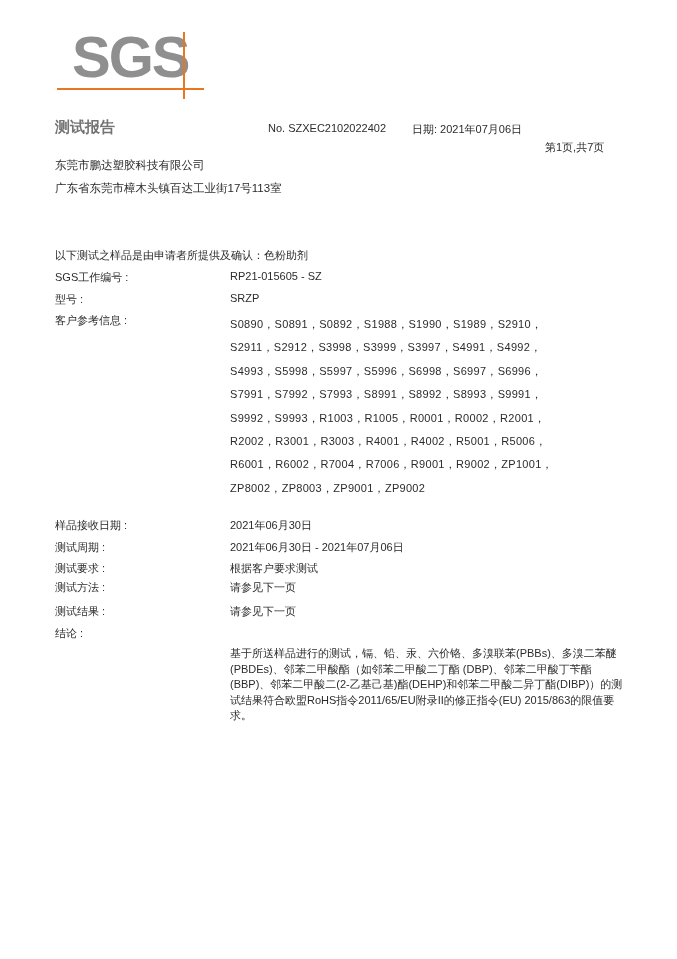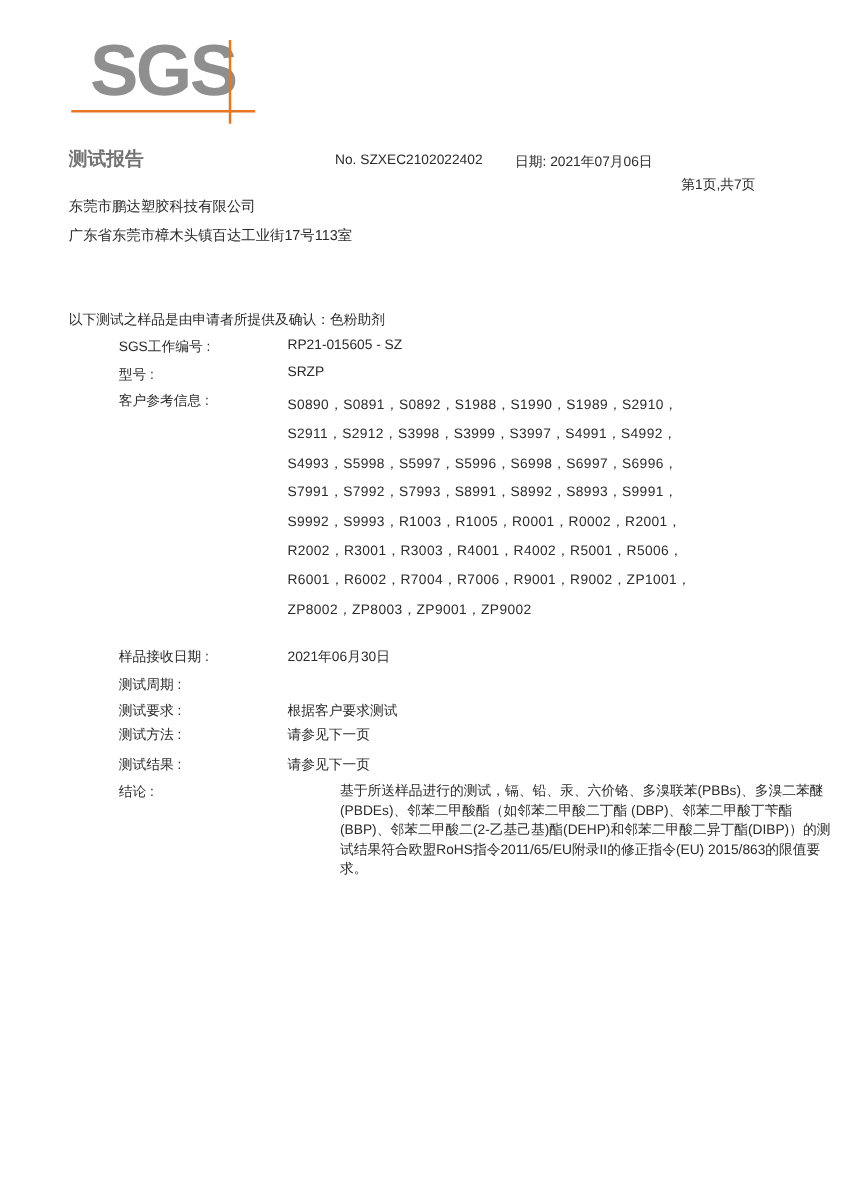--- a/index.html
+++ b/index.html
@@ -13,24 +13,24 @@
   
   .report-title{position:absolute;left:55px;top:118px;font-size:15px;font-weight:700;color:#737373;}
   .report-no{position:absolute;left:232px;top:122px;font-size:11px;padding-left:36px;}
   .report-date{position:absolute;left:412px;top:122px;font-size:11px;}
   .report-page{position:absolute;left:545px;top:140px;font-size:11px;}
   
   .app-name{position:absolute;left:55px;top:158px;font-size:11.5px;}
   .app-addr{position:absolute;left:55px;top:181px;font-size:11.5px;}
   
   .intro{position:absolute;left:55px;top:248px;font-size:11px;}
-  .lbl{position:absolute;left:55px;font-size:11px;margin-left:40px;}
+  .lbl{position:absolute;left:55px;font-size:11px;}
   .val{position:absolute;left:230px;font-size:11px;}
   .ref-lines{position:absolute;left:230px;top:313px;font-size:11px;line-height:23.4px;letter-spacing:.3px;}
-  .conclusion-val{position:absolute;left:230px;top:626px;width:402px;font-size:11px;line-height:15.6px;margin-left:42px;}
+  .conclusion-val{position:absolute;left:230px;top:646px;width:402px;font-size:11px;line-height:15.6px;}
   
   .legal{position:absolute;left:180px;top:839px;width:476px;font-size:5.6px;line-height:6.35px;
          color:#3c3c3c;text-align:justify;}
   .attention{position:absolute;left:180px;top:902px;width:476px;font-size:5.8px;line-height:6.5px;
              font-weight:700;color:#e8702a;}
   .addr-row1{position:absolute;left:177px;top:917px;width:480px;font-size:5.6px;color:#333;
              border-left:1px solid #777;padding-left:4px;white-space:pre;}
   .addr-row2{position:absolute;left:177px;top:928px;width:480px;font-size:7px;color:#333;
              border-left:1px solid #777;padding-left:4px;white-space:pre;}
   .addr-row1 span,.addr-row2 span{margin-right:8px;}
@@ -76,20 +76,21 @@
       <div>S9992，S9993，R1003，R1005，R0001，R0002，R2001，</div>
       <div>R2002，R3001，R3003，R4001，R4002，R5001，R5006，</div>
       <div>R6001，R6002，R7004，R7006，R9001，R9002，ZP1001，</div>
       <div>ZP8002，ZP8003，ZP9001，ZP9002</div>
     </div>
 
   <div class="lbl" style="top:518px">样品接收日期 :</div>
   <div class="val" style="top:518px">2021年06月30日</div>
 
   <div class="lbl" style="top:540px">测试周期 :</div>
+  <div class="val" style="top:540px">2021年06月30日 - 2021年07月06日</div>
 
   <div class="lbl" style="top:561px">测试要求 :</div>
   <div class="val" style="top:561px">根据客户要求测试</div>
 
   <div class="lbl" style="top:580px">测试方法 :</div>
   <div class="val" style="top:580px">请参见下一页</div>
 
   <div class="lbl" style="top:604px">测试结果 :</div>
   <div class="val" style="top:604px">请参见下一页</div>
 

